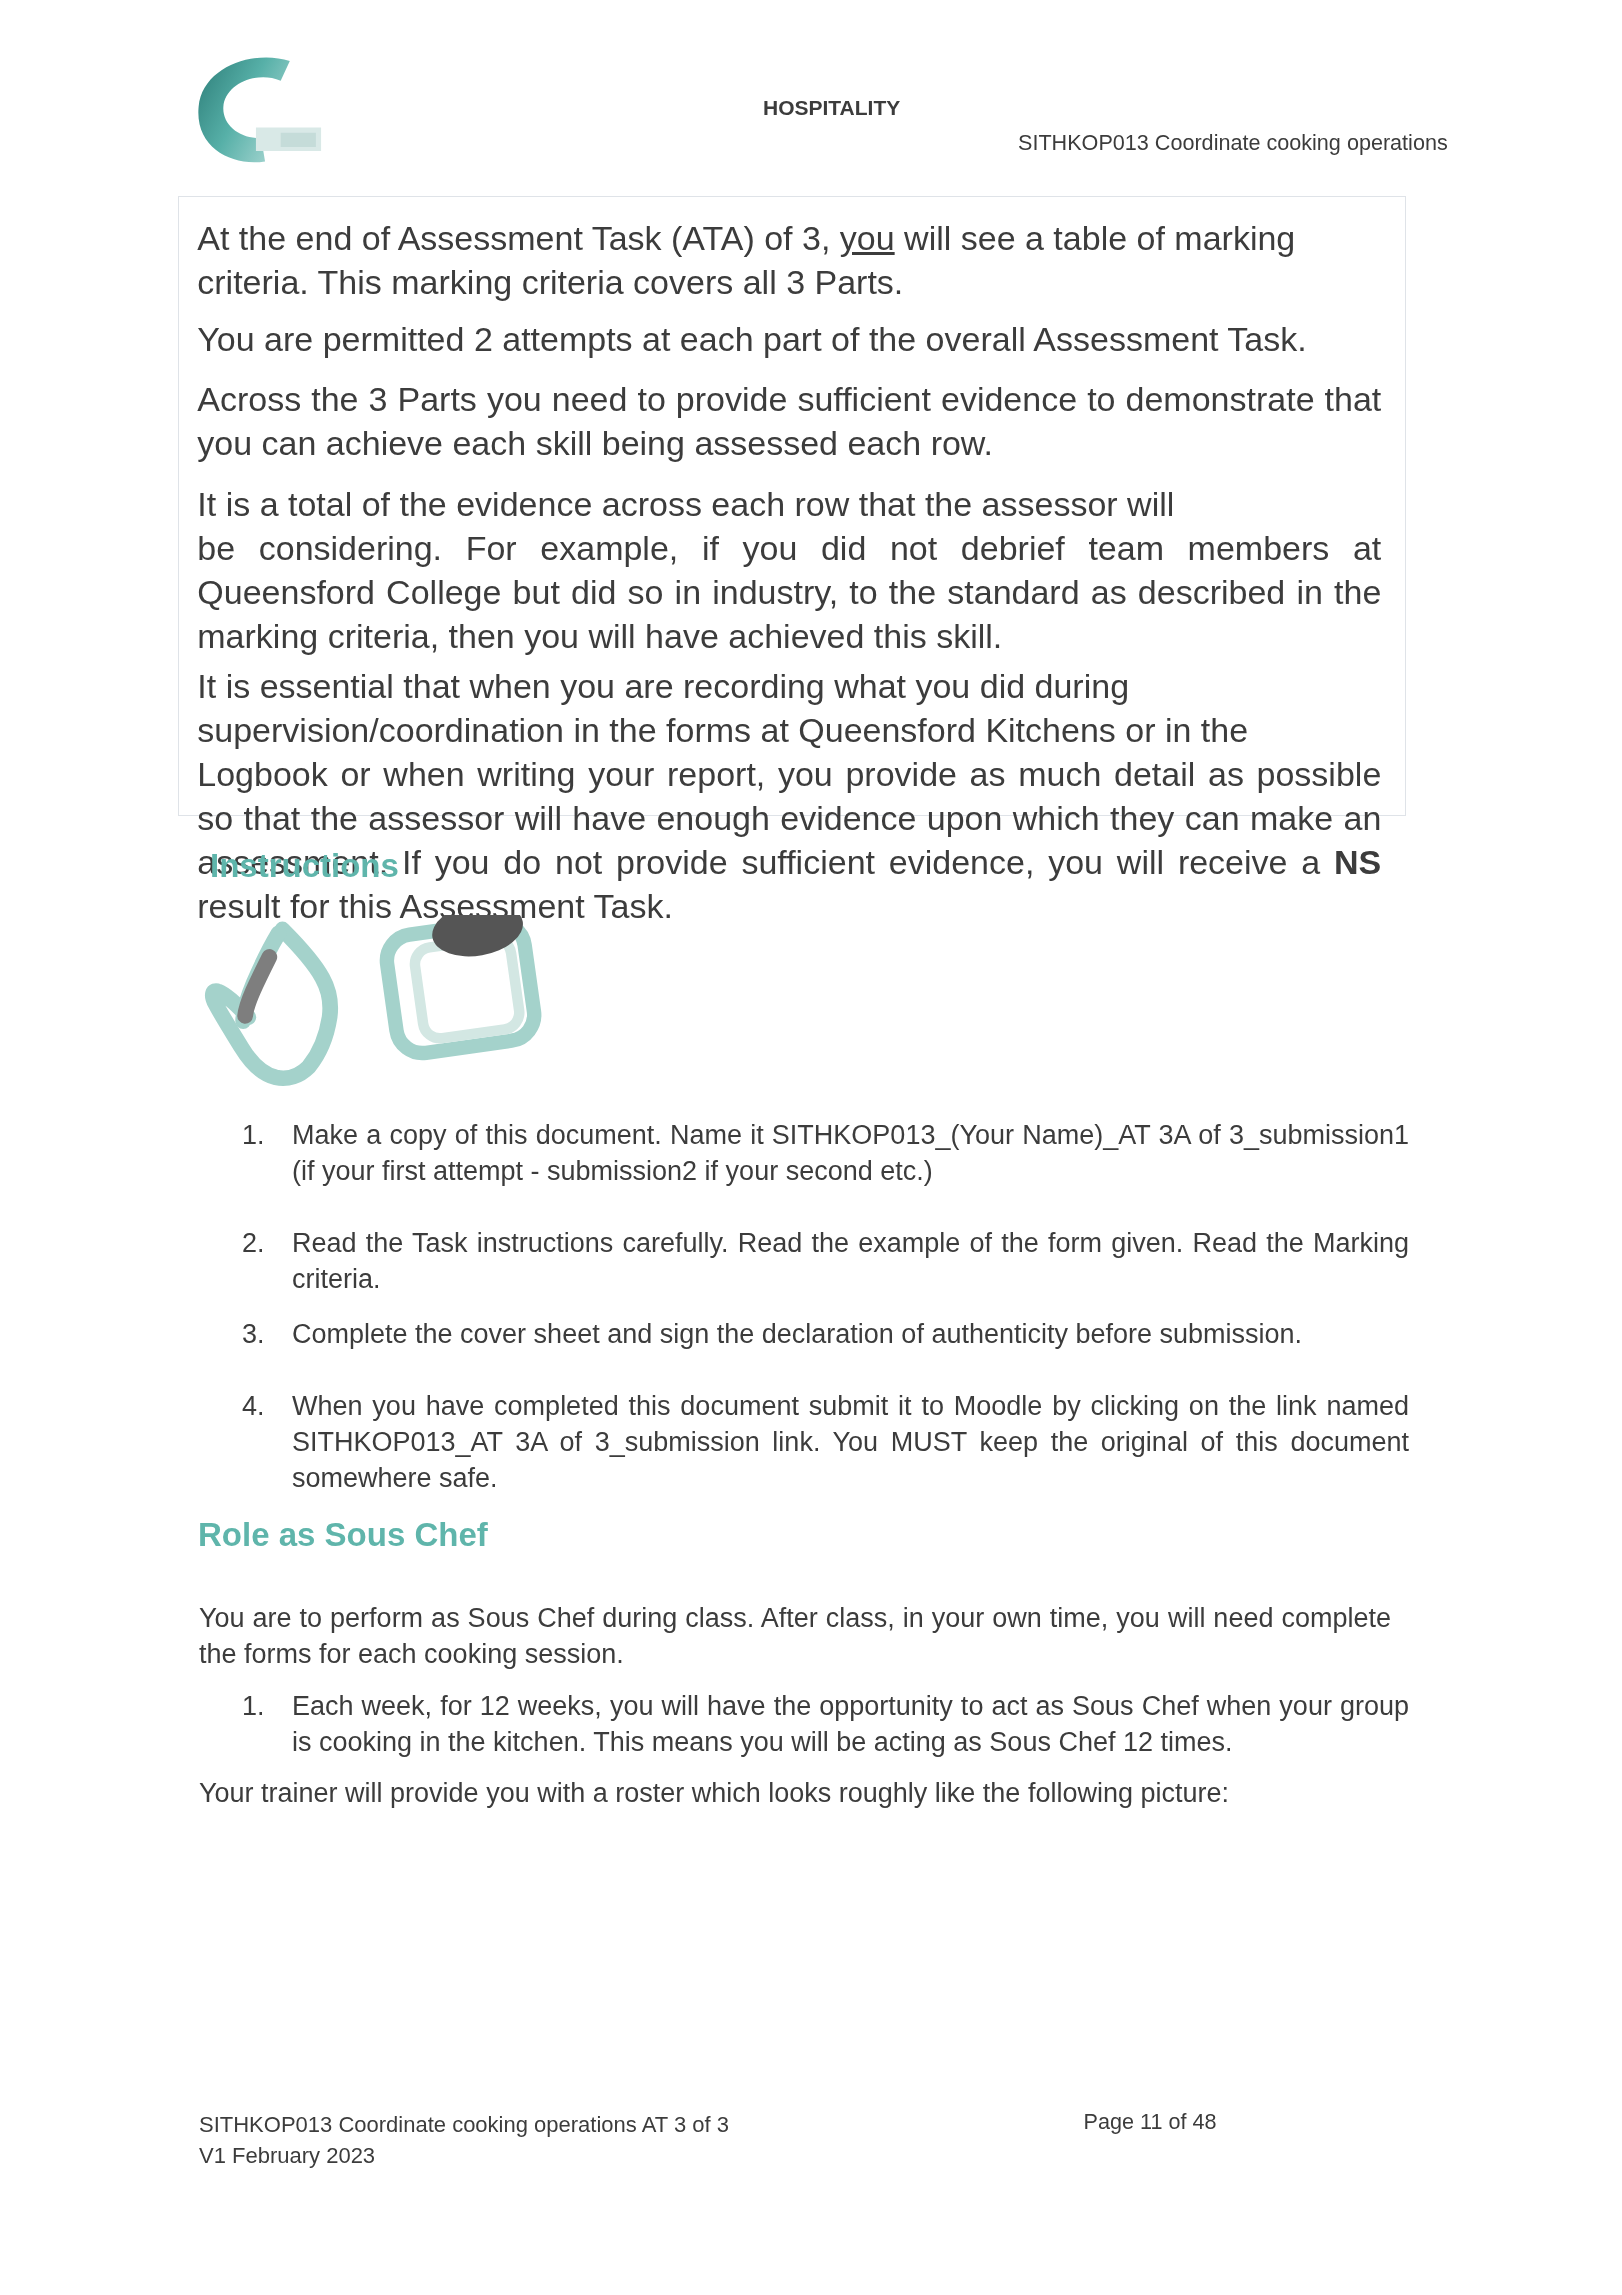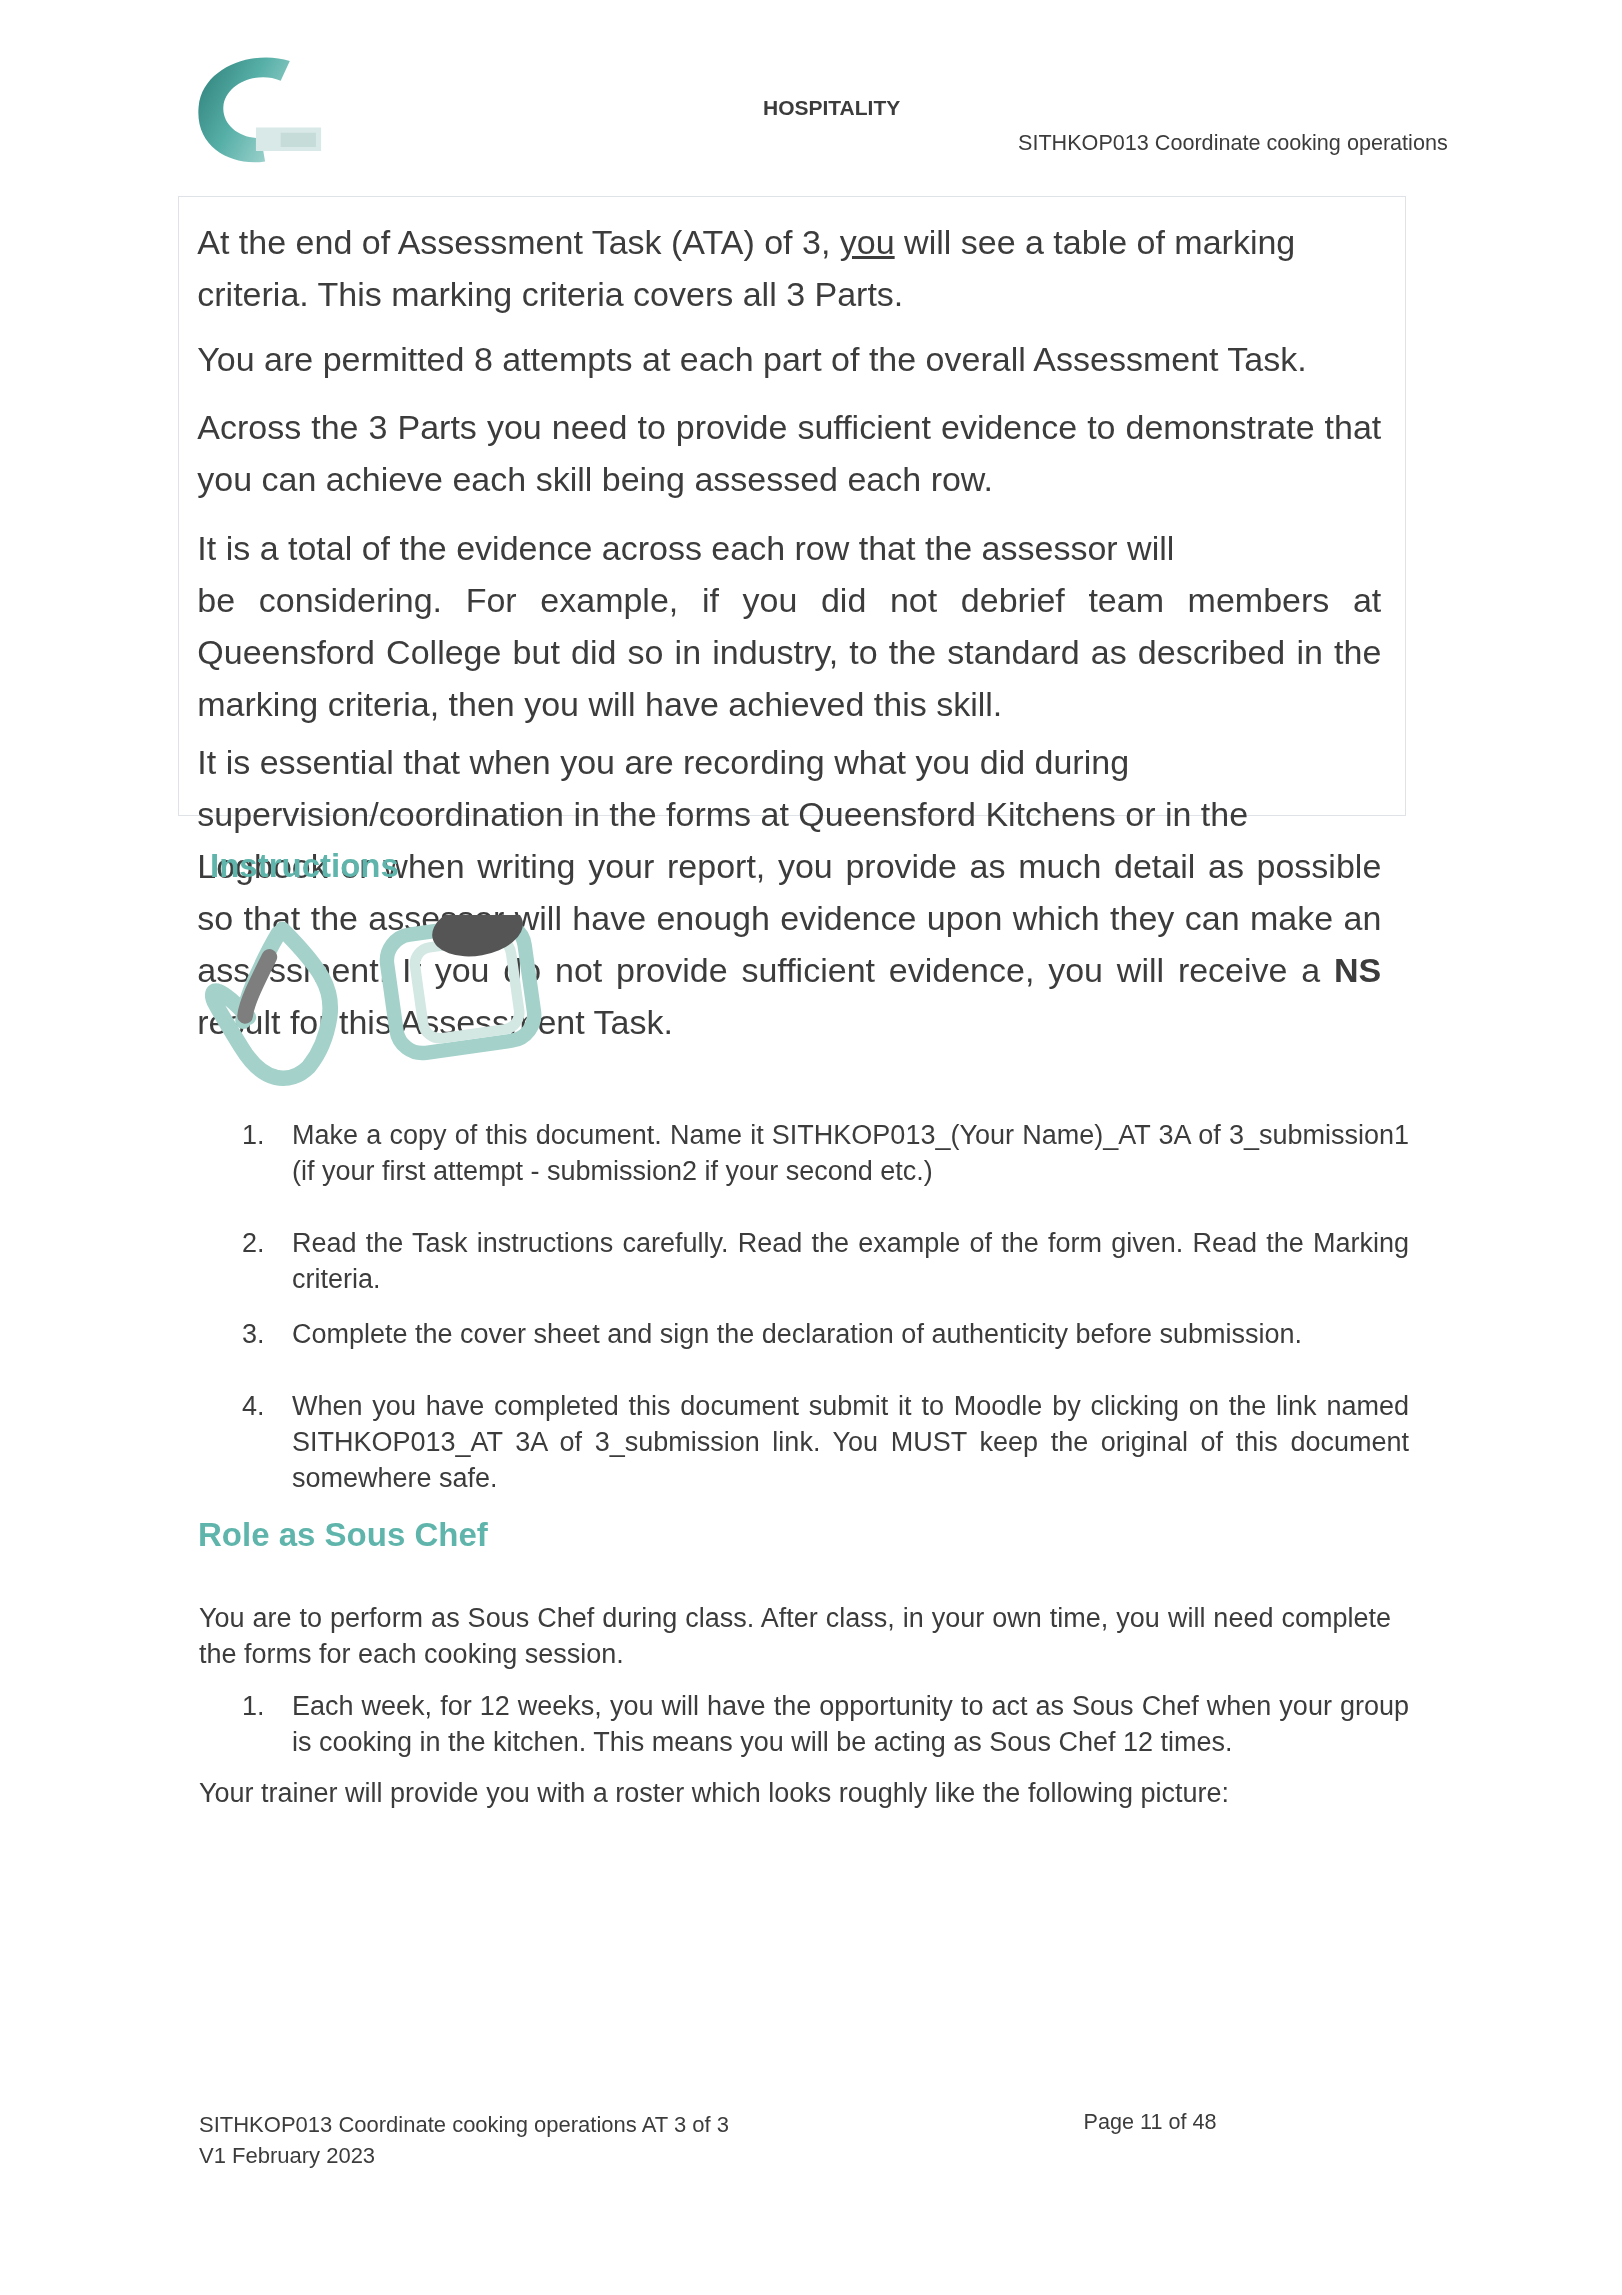--- a/index.html
+++ b/index.html
@@ -9,21 +9,21 @@
   
   .logo{position:absolute;left:192px;top:52px;width:137px;height:114px;}
   .hdr-title{position:absolute;left:763px;top:96px;font-size:21px;font-weight:bold;
              color:#3c3c3c;letter-spacing:0px;white-space:nowrap;}
   .hdr-unit{position:absolute;left:990px;top:130px;font-size:21.6px;color:#3c3c3c;white-space:nowrap;margin-left:28px;}
 
   
   .notebox{position:absolute;left:178px;top:196px;width:1228px;height:620px;
            border:1.3px solid #dfe3e8;box-sizing:border-box;}
   .nb-inner{position:absolute;left:18.3px;top:19px;width:1184px;}
-  .np{margin:0 0 16.4px 0;font-size:34px;line-height:52px;color:#3c3c3c;
+  .np{margin:0 0 16.4px 0;font-size:34px;line-height:44px;color:#3c3c3c;
       text-align:justify;}
   .np:last-child{margin-bottom:4px;}
   .np.m20{margin-bottom:13px;}
   .np.m10{margin-bottom:6.5px;}
 
   
   .h2{position:absolute;font-size:33px;font-weight:bold;color:#5fb5ab;white-space:nowrap;}
 
   
   .iconrow{position:absolute;left:196px;top:915px;width:406px;height:190px;}
@@ -61,21 +61,21 @@
       <path d="M136 124 L190 124 L190 146 L136 146 Z" fill="#c5dcd9"></path>
     </svg>
   </div>
 
   <div class="hdr-title">HOSPITALITY</div>
   <div class="hdr-unit">SITHKOP013 Coordinate cooking operations</div>
 
   <div class="notebox">
     <div class="nb-inner">
       <p class="np m20">At the end of Assessment Task (ATA) of 3, <u>you</u> will see a table of marking<br>criteria. This marking criteria covers all 3 Parts.</p>
-      <p class="np">You are permitted 8 attempts at each part of the overall Assessment Task.</p>
+      <p class="np">You are permitted 2 attempts at each part of the overall Assessment Task.</p>
       <p class="np">Across the 3 Parts you need to provide sufficient evidence to demonstrate that you can achieve each skill being assessed each row.</p>
       <p class="np m10">It is a total of the evidence across each row that the assessor will<br>be considering. For example, if you did not debrief team members at Queensford College but did so in industry, to the standard as described in the marking criteria, then you will have achieved this skill.</p>
       <p class="np">It is essential that when you are recording what you did during<br>supervision/coordination in the forms at Queensford Kitchens or in the<br>Logbook or when writing your report, you provide as much detail as possible so that the assessor will have enough evidence upon which they can make an assessment. If you do not provide sufficient evidence, you will receive a <b>NS</b> result for this Assessment Task.</p>
     </div>
   </div>
 
   <div class="h2" style="left:210px;top:847px;">Instructions</div>
 
   <div class="iconrow">
     <svg width="406" height="190" viewBox="0 0 620 290" xmlns="http://www.w3.org/2000/svg">

